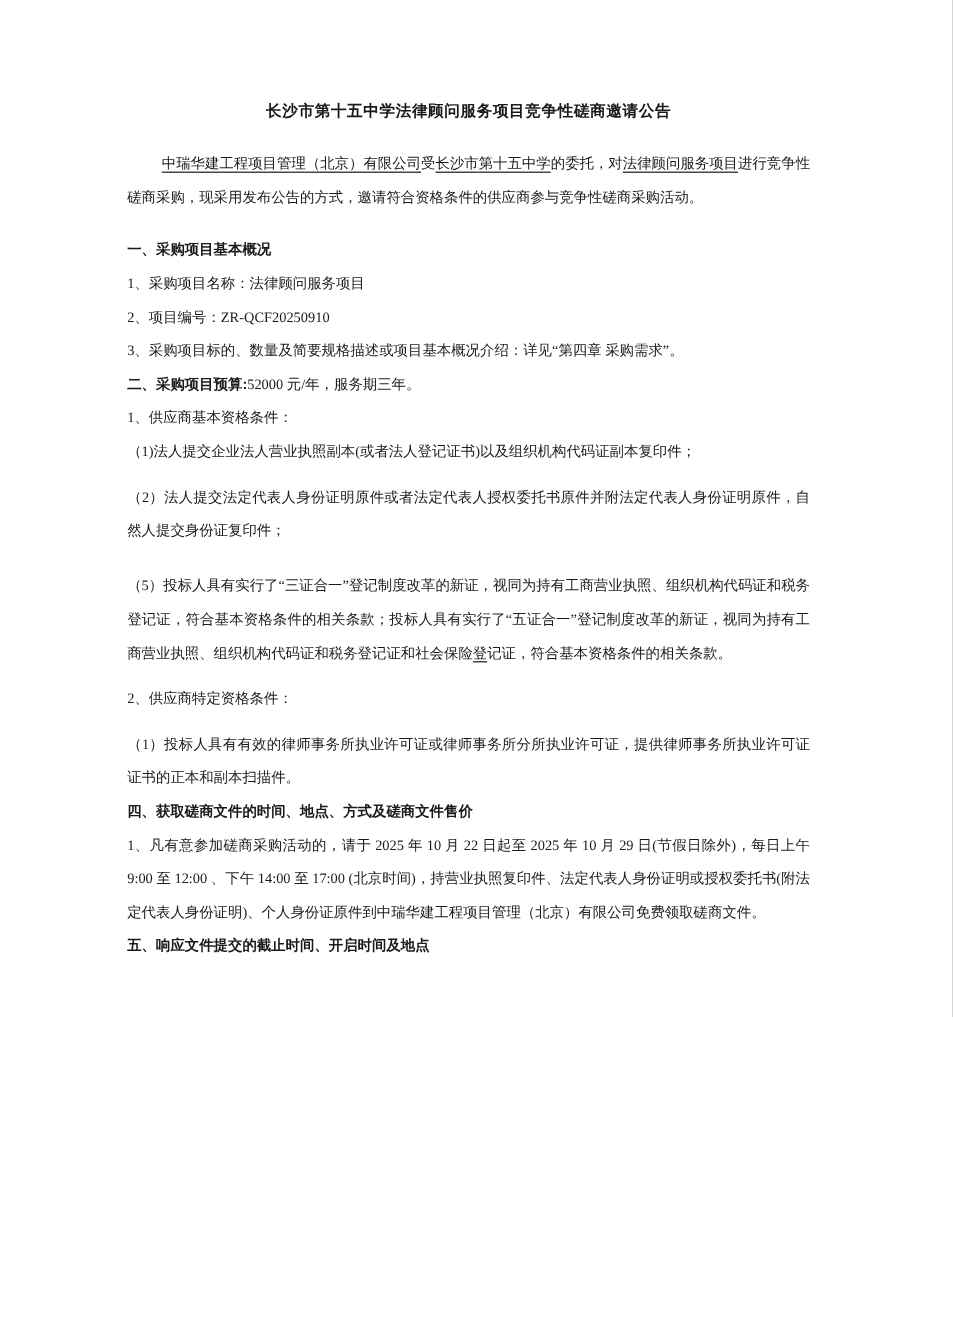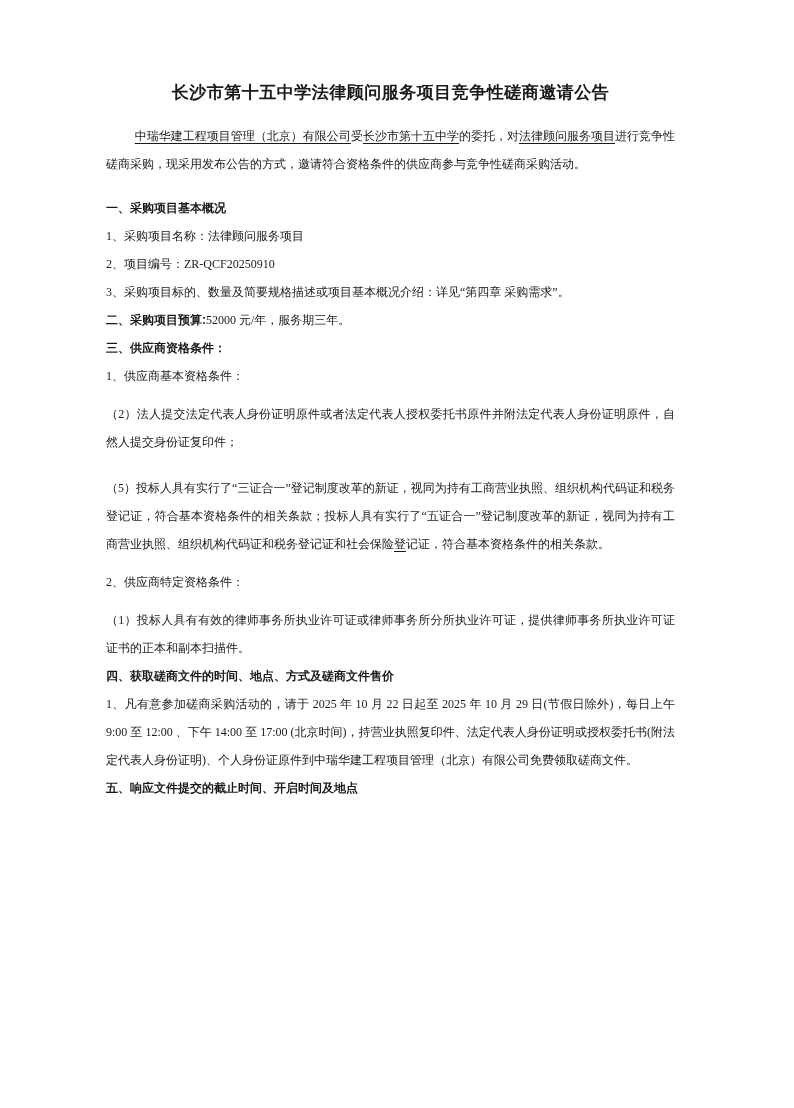--- a/index.html
+++ b/index.html
@@ -12,21 +12,21 @@
     overflow: hidden;
     font-family: "Liberation Serif", "DejaVu Serif", serif;
     color: #1a1a1a;
   }
   .content {
     padding: 84px 119px 0 106px;
   }
   .doc-title {
     font-family: "Liberation Sans", "DejaVu Sans", sans-serif;
     font-weight: bold;
-    font-size: 17px;
+    font-size: 13px;
     line-height: 18px;
     text-align: center;
     letter-spacing: 0.5px;
   }
   p {
     margin: 0;
     font-size: 12px;
     line-height: 28px;
     text-align: justify;
   }
@@ -60,24 +60,24 @@
     <p class="heading mt16">一、采购项目基本概况</p>
 
     <p>1、采购项目名称：法律顾问服务项目</p>
 
     <p>2、项目编号：ZR-QCF20250910</p>
 
     <p>3、采购项目标的、数量及简要规格描述或项目基本概况介绍：详见“第四章 采购需求”。</p>
 
     <p><span class="bold-run">二、采购项目预算:</span><span>52000 元/年，服务期三年。</span></p>
 
-    <p class="heading">三、供应商资格条件：</p>
 
     <p>1、供应商基本资格条件：</p>
 
+    <p>（1)法人提交企业法人营业执照副本(或者法人登记证书)以及组织机构代码证副本复印件；</p>
 
     <p class="mt10">（2）法人提交法定代表人身份证明原件或者法定代表人授权委托书原件并附法定代表人身份证明原件，自然人提交身份证复印件；</p>
 
 
 
     <p class="mt18"><span>（5）投标人具有实行了“三证合一”登记制度改革的新证，视同为持有工商营业执照、组织机构代码证和税务登记证，符合基本资格条件的相关条款；投标人具有实行了“五证合一”登记制度改革的新证，视同为持有工商营业执照、组织机构代码证和税务登记证和社会保险</span><span class="u">登</span><span>记证，符合基本资格条件的相关条款。</span></p>
 
     <p class="mt10">2、供应商特定资格条件：</p>
 
     <p class="mt10">（1）投标人具有有效的律师事务所执业许可证或律师事务所分所执业许可证，提供律师事务所执业许可证证书的正本和副本扫描件。</p>

